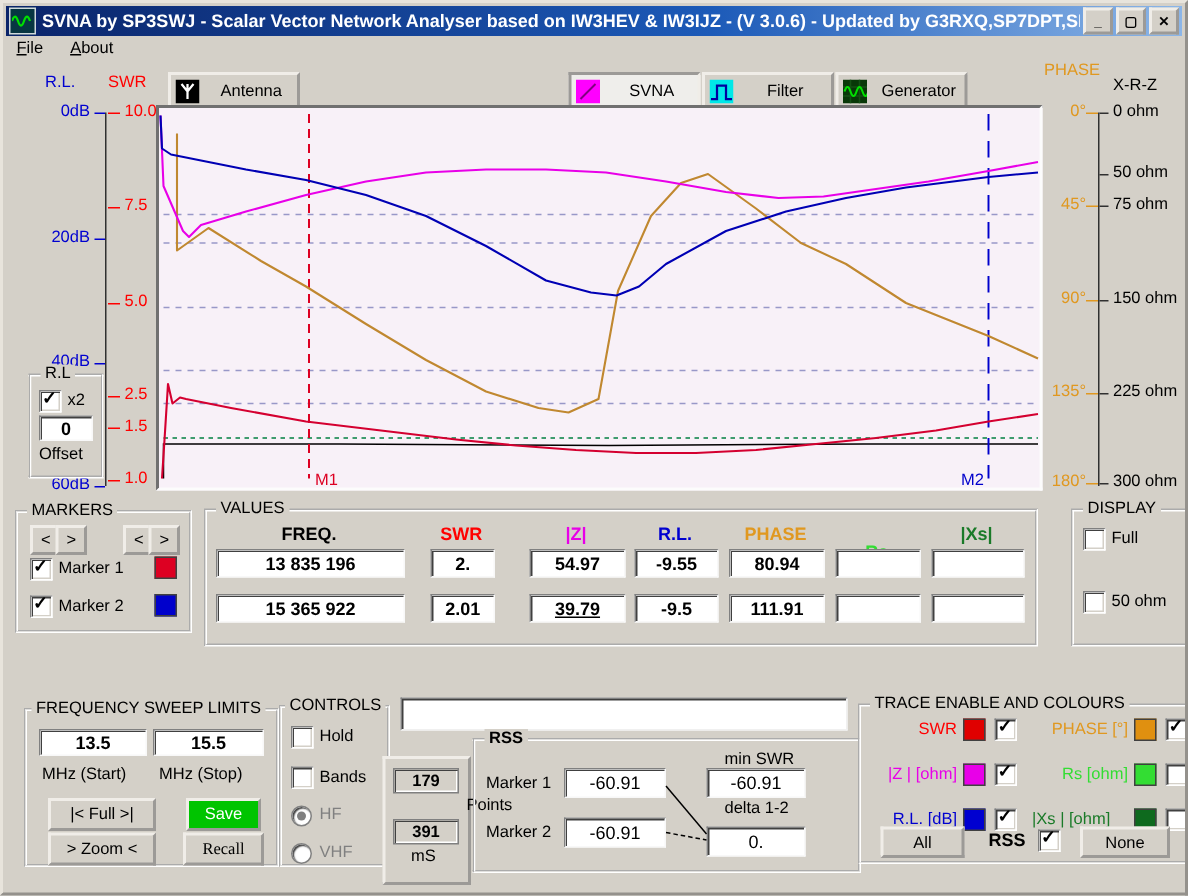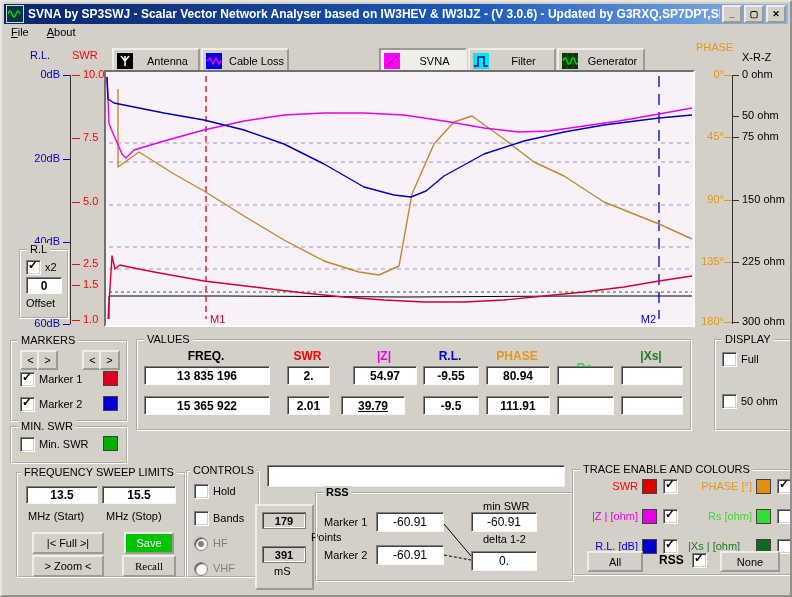--- a/index.html
+++ b/index.html
@@ -79,27 +79,20 @@
   <span class="lbl" style="left:694px;top:39px;color:#e09820;">PHASE</span>
   <span class="lbl" style="left:740px;top:49px;">X-R-Z</span>
 
   <div id="toolbar">
       <div class="tbtn" style="left:4px">
         <span class="ticon"><svg width="16" height="16">
             <rect width="16" height="16" fill="#000"></rect>
             <path d="M4 3 L8 8 L12 3 M8 3 L8 13" stroke="#fff" stroke-width="1.5" fill="none"></path>
           </svg></span>
         <span class="tlabel">Antenna</span>
-      </div>
-      <div class="tbtn" style="left:93px">
-        <span class="ticon"><svg width="16" height="16">
-            <rect width="16" height="16" fill="#0000e0"></rect>
-            <path d="M1 8 L4 5 L7 11 L10 5 L13 11 L15 8" stroke="#e800e8" stroke-width="1.5" fill="none"></path>
-          </svg></span>
-        <span class="tlabel">Cable Loss</span>
       </div>
       <div class="tbtn pressed" style="left:271px">
         <span class="ticon"><svg width="16" height="16">
             <rect width="16" height="16" fill="#ff00ff"></rect>
             <path d="M3 13 L13 3" stroke="#800080" stroke-width="1.3"></path>
           </svg></span>
         <span class="tlabel">SVNA</span>
       </div>
       <div class="tbtn" style="left:360px">
         <span class="ticon"><svg width="16" height="16">
@@ -195,21 +188,21 @@
     <span class="legend">VALUES</span>
     <div id="values-cols">
         <div class="lbl bold" style="left: 6px; top: 8px; width: 124px; text-align: center; color: rgb(0, 0, 0); font-size: 12px;">FREQ.</div>
         <div class="field" style="left: 6px; top: 25px; width: 124px; height: 17px;">13 835 196</div>
         <div class="field" style="left: 6px; top: 55px; width: 124px; height: 17px;">15 365 922</div>
         <div class="lbl bold" style="left: 149px; top: 8px; width: 41px; text-align: center; color: rgb(255, 0, 0); font-size: 12px;">SWR</div>
         <div class="field" style="left: 149px; top: 25px; width: 41px; height: 17px;">2.</div>
         <div class="field" style="left: 149px; top: 55px; width: 41px; height: 17px;">2.01</div>
         <div class="lbl bold" style="left: 215px; top: 8px; width: 62px; text-align: center; color: rgb(232, 0, 232); font-size: 12px;">|Z|</div>
         <div class="field" style="left: 215px; top: 25px; width: 62px; height: 17px;">54.97</div>
-        <div class="field" style="left: 203px; top: 55px; width: 62px; height: 17px; text-decoration: underline;">39.79</div>
+        <div class="field" style="left: 215px; top: 55px; width: 62px; height: 17px; text-decoration: underline;">39.79</div>
         <div class="lbl bold" style="left: 285px; top: 8px; width: 54px; text-align: center; color: rgb(0, 0, 208); font-size: 12px;">R.L.</div>
         <div class="field" style="left: 285px; top: 25px; width: 54px; height: 17px;">-9.55</div>
         <div class="field" style="left: 285px; top: 55px; width: 54px; height: 17px;">-9.5</div>
         <div class="lbl bold" style="left: 348px; top: 8px; width: 62px; text-align: center; color: rgb(224, 152, 32); font-size: 12px;">PHASE</div>
         <div class="field" style="left: 348px; top: 25px; width: 62px; height: 17px;">80.94</div>
         <div class="field" style="left: 348px; top: 55px; width: 62px; height: 17px;">111.91</div>
         <div class="lbl bold" style="left: 419px; top: 20px; width: 55px; text-align: center; color: rgb(51, 221, 51); font-size: 12px;">Rs</div>
         <div class="field" style="left: 419px; top: 25px; width: 55px; height: 17px;"></div>
         <div class="field" style="left: 419px; top: 55px; width: 55px; height: 17px;"></div>
         <div class="lbl bold" style="left: 483px; top: 8px; width: 60px; text-align: center; color: rgb(26, 122, 40); font-size: 12px;">|Xs|</div>
@@ -225,26 +218,20 @@
     <span class="btn" style="left:70px;top:8px;width:17px;height:16px;">&lt;</span>
     <span class="btn" style="left:87px;top:8px;width:17px;height:16px;">&gt;</span>
     <span class="cb checked" style="left:8px;top:30px;"></span>
     <span class="lbl" style="left:27px;top:31px;">Marker 1</span>
     <span class="swatch" style="left: 91px; top: 29px; background: rgb(221, 0, 34);"></span>
     <span class="cb checked" style="left:8px;top:55px;"></span>
     <span class="lbl" style="left:27px;top:56px;">Marker 2</span>
     <span class="swatch" style="left: 91px; top: 54px; background: rgb(0, 0, 204);"></span>
   </div>
 
-  <div class="group" style="left:8px;top:424px;width:114px;height:34px;">
-    <span class="legend">MIN. SWR</span>
-    <span class="cb" style="left:8px;top:9px;"></span>
-    <span class="lbl" style="left:27px;top:10px;">Min. SWR</span>
-    <span class="swatch" style="left: 91px; top: 8px; background: rgb(0, 176, 0);"></span>
-  </div>
 
   <div class="group" style="left:712px;top:337px;width:76px;height:88px;">
     <span class="legend">DISPLAY</span>
     <span class="cb" style="left:6px;top:11px;"></span>
     <span class="lbl" style="left:25px;top:12px;">Full</span>
     <span class="cb" style="left:6px;top:53px;"></span>
     <span class="lbl" style="left:25px;top:54px;">50 ohm</span>
   </div>
 
   <div class="group" style="left:14px;top:470px;width:166px;height:102px;">

